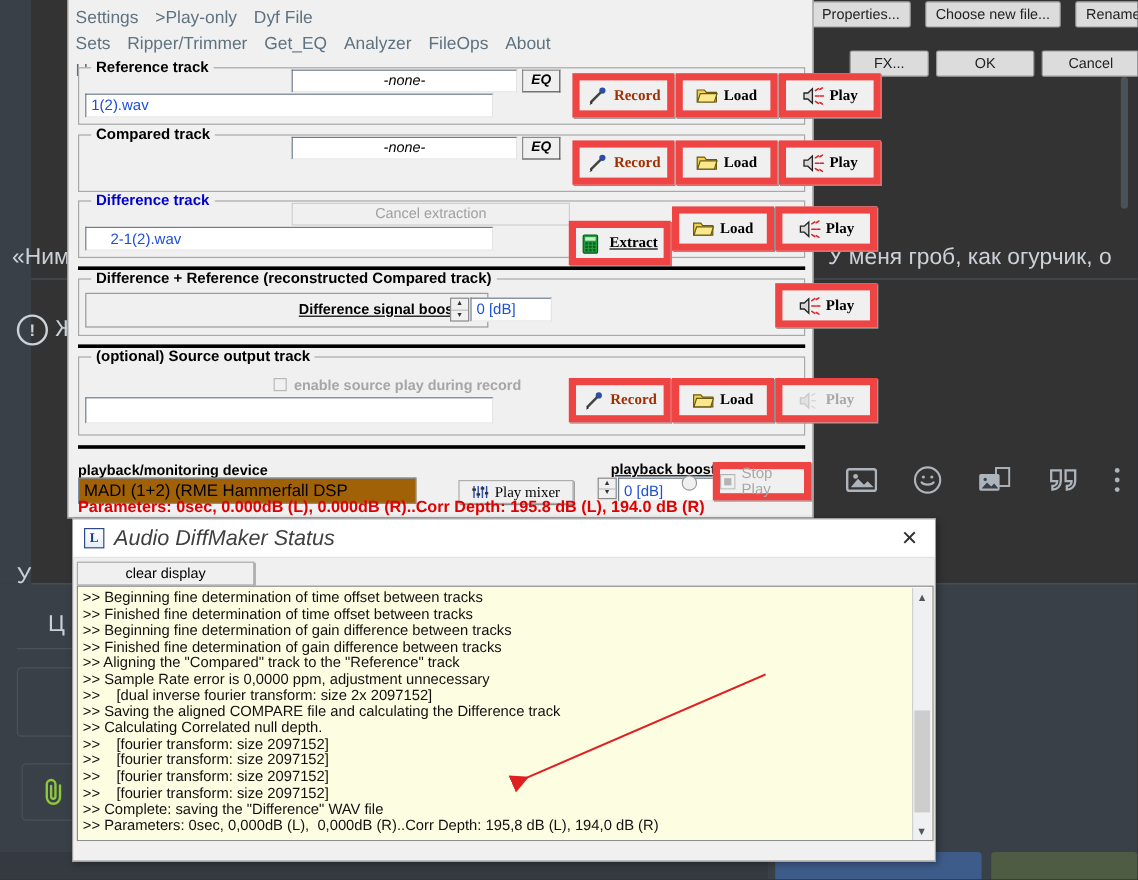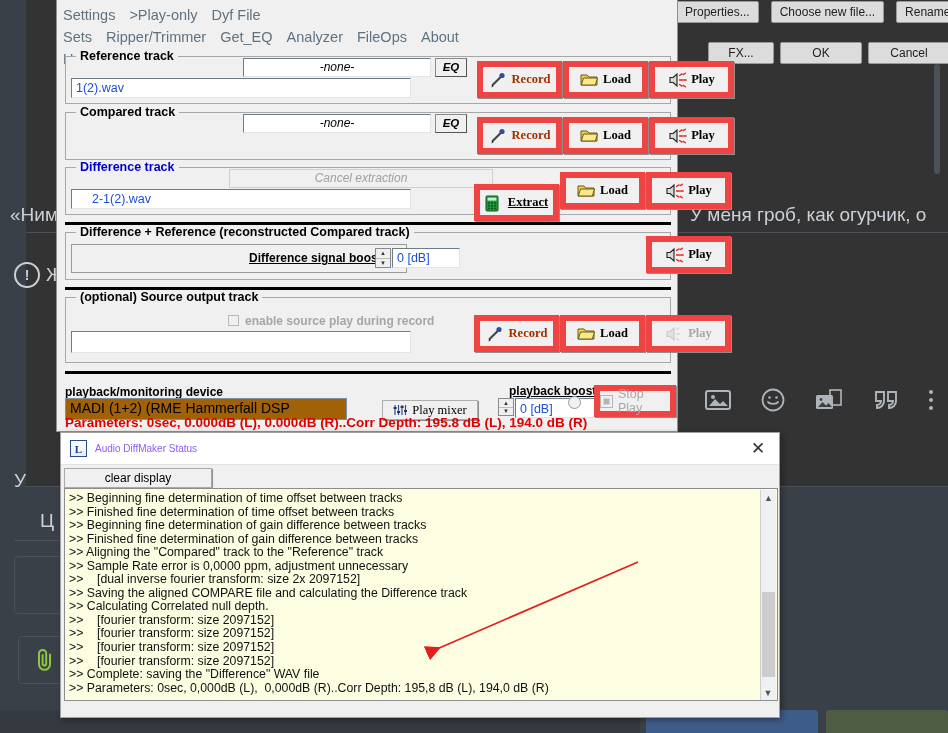--- a/index.html
+++ b/index.html
@@ -98,21 +98,21 @@
   .mixbtn{position:absolute;background:#f0f0f0;border:1px solid #adadad;box-sizing:border-box;
     display:flex;align-items:center;justify-content:center;gap:5px;font-size:12.5px;
     font-family:"Liberation Serif",serif;box-shadow:1px 1px 0 #8e8e8e;}
   .led{position:absolute;width:11px;height:11px;border:1px solid #9a9a9a;border-radius:50%;background:#f0f0f0;}
 
   
   #status-dlg{position:absolute;left:60px;top:432px;width:720px;height:286px;background:#f0f0f0;
     border:1px solid #a0a0a0;box-sizing:border-box;box-shadow:2px 2px 6px rgba(0,0,0,.35);}
   .sd-title{height:31px;background:#fff;border-bottom:1px solid #e2e2e2;display:flex;align-items:center;
     padding:0 4px 0 9px;}
-  .sd-title-txt{font-size:10px;color:#8b5cf6;margin-left:8px;}
+  .sd-title-txt{font-size:18px;color:#404040;margin-left:8px;font-style:italic;}
   .sd-close{margin-left:auto;width:34px;height:29px;display:flex;align-items:center;justify-content:center;
     font-size:17px;color:#333;}
   .sd-icon{width:17px;height:17px;background:linear-gradient(#fff,#e8eef7);border:1px solid #2a4a8a;
     display:flex;align-items:center;justify-content:center;font-size:11px;font-weight:bold;
     color:#1b3f85;font-family:"Liberation Serif",serif;box-sizing:border-box;}
   .sd-toolbar{height:26px;padding:3px 0 0 3px;}
   .cleardisp{width:148px;height:20px;background:#f0f0f0;border:1px solid #a9a9a9;box-sizing:border-box;
     font-size:12px;text-align:center;line-height:18px;box-shadow:1px 1px 0 #8e8e8e;}
   .sd-log{position:absolute;left:3px;top:55px;width:714px;height:213px;background:#fdfde2;
     border:1px solid #8c8c8c;box-sizing:border-box;overflow:hidden;}
@@ -286,21 +286,21 @@
           <path d="M11.5 3.5l2.5-1.6M11.5 8h3M11.5 12.5l2.5 1.6" stroke="#e02020" stroke-width="1.3" stroke-linecap="round"></path>
           <path d="M15.2 2.6l2.2-1.4M15.6 8h2.6M15.2 13.4l2.2 1.4" stroke="#e02020" stroke-width="1.3" stroke-linecap="round"></path>
         </svg>
     </span>
     <span class="lbl">Play</span>
   </div>
 
   <div class="gbox" style="left:8px;top:167px;width:606px;height:48px;">
     <span class="gbox-title blue">Difference track</span>
   </div>
-  <div class="cancelbtn" style="left:172px;top:169px;width:264px;height:19px;font-style:italic;">Cancel extraction</div>
+  <div class="cancelbtn" style="left:186px;top:169px;width:232px;height:19px;">Cancel extraction</div>
   <div class="fname sunken" style="left:14px;top:189px;width:340px;height:20px;padding-left:20px;">2-1(2).wav</div>
 
   <div class="winbtn" style="left:417px;top:184px;width:85px;height:37px;text-decoration:underline;">
     <span class="ico">
       <svg width="14" height="17" viewBox="0 0 14 17">
           <rect x="1" y="1" width="12" height="15" rx="1" fill="#1f9b3a" stroke="#0d5a20"></rect>
           <rect x="2.6" y="2.6" width="8.8" height="3" fill="#bff0c8"></rect>
           <g fill="#0d5a20">
             <rect x="2.8" y="7" width="2" height="1.8"></rect>
             <rect x="6" y="7" width="2" height="1.8"></rect>

